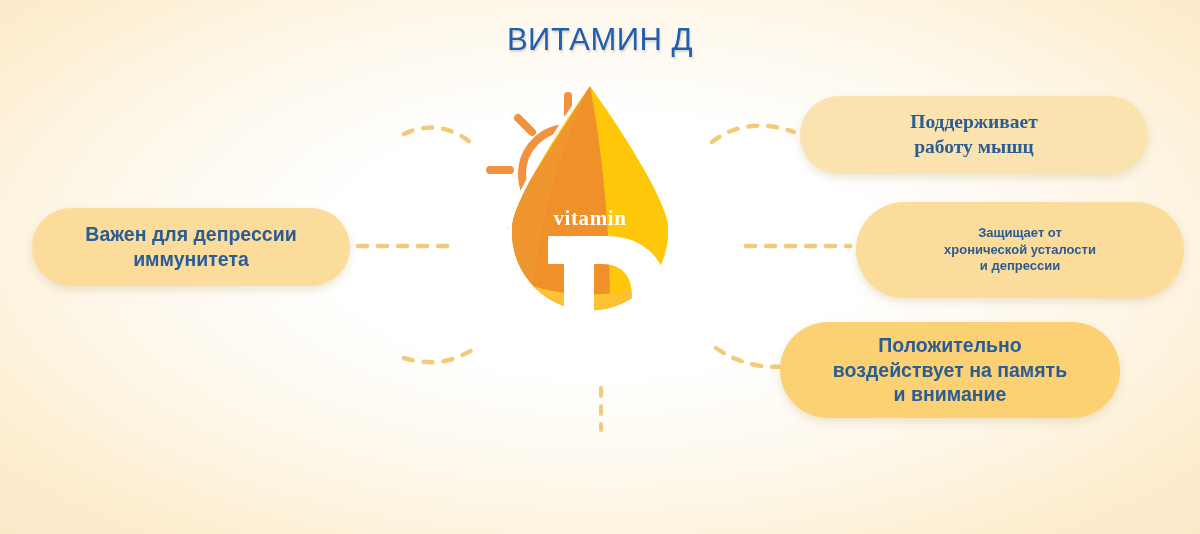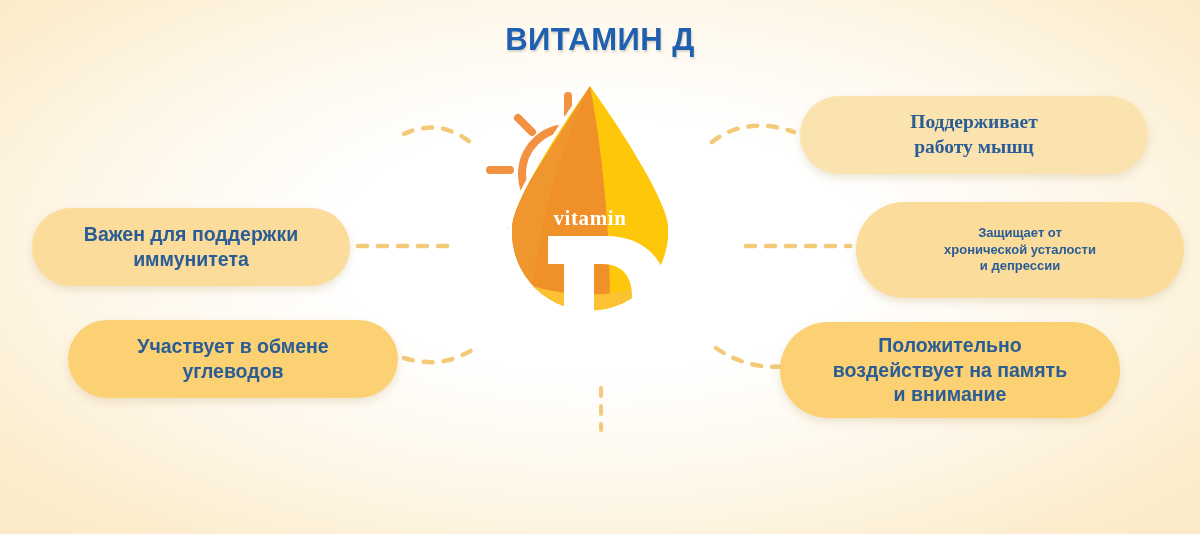--- a/index.html
+++ b/index.html
@@ -32,21 +32,21 @@
   }
 
   
   .title {
     position: absolute;
     top: 22px;
     left: 0;
     width: 1200px;
     text-align: center;
     font-size: 31px;
-    font-weight: bold;
+    font-weight: normal;
     letter-spacing: 0.5px;
     color: #1f5fb0;
     text-shadow: 1px 2px 2px rgba(150,140,110,0.35);
   }
 
   
   .pill {
     position: absolute;
     display: flex;
     align-items: center;
@@ -189,26 +189,22 @@
                M 134 186
                L 142 186
                C 162 186, 172 198, 172 218
                C 172 238, 162 250, 142 250
                L 134 250 Z" fill="#ffffff"></path>
     </svg>
     <div class="drop-label-vitamin">vitamin</div>
   </div>
 
   <div class="pill mid" id="pill-immunity">
-    <span>Важен для поддержки
+    <span>Важен для депрессии
 иммунитета</span>
-  </div>
-  <div class="pill deep" id="pill-carbs">
-    <span>Участвует в обмене
-углеводов</span>
   </div>
 
   <div class="pill light" id="pill-muscles">
     <span>Поддерживает
 работу мышц</span>
   </div>
   <div class="pill mid" id="pill-fatigue">
     <span>Защищает от
 хронической усталости
 и депрессии</span>

